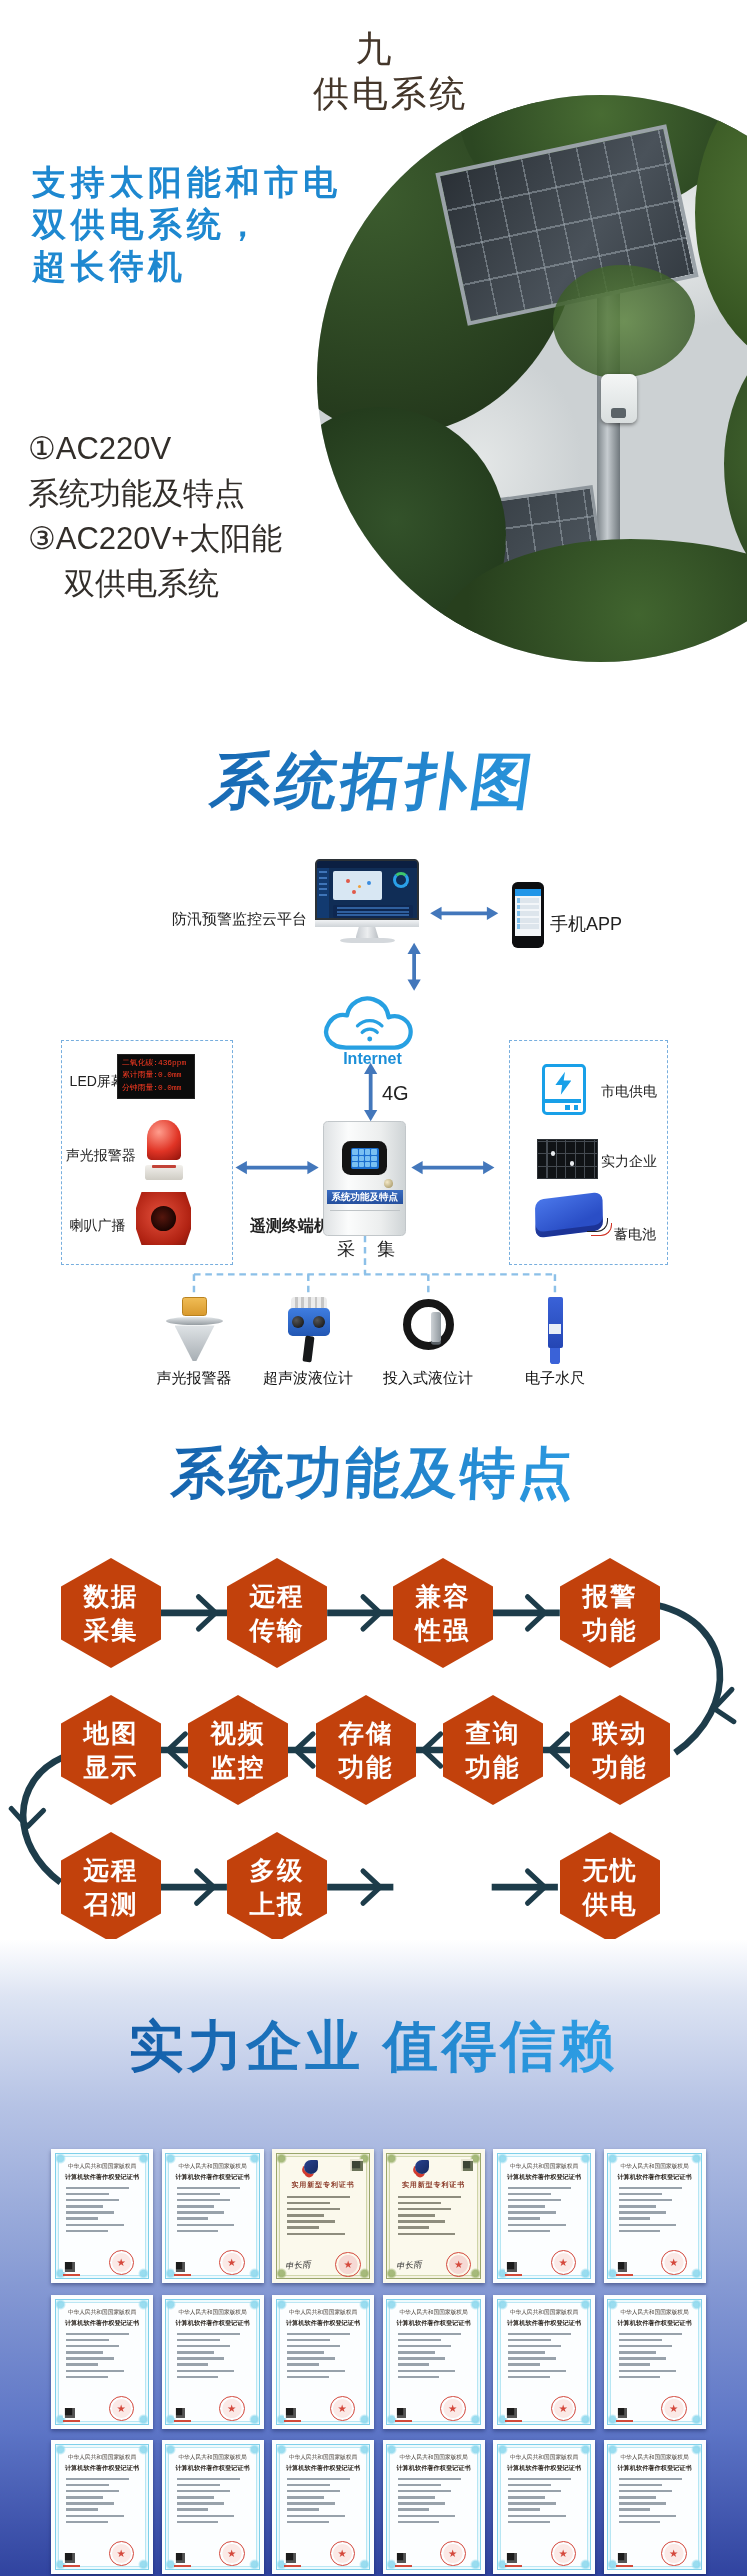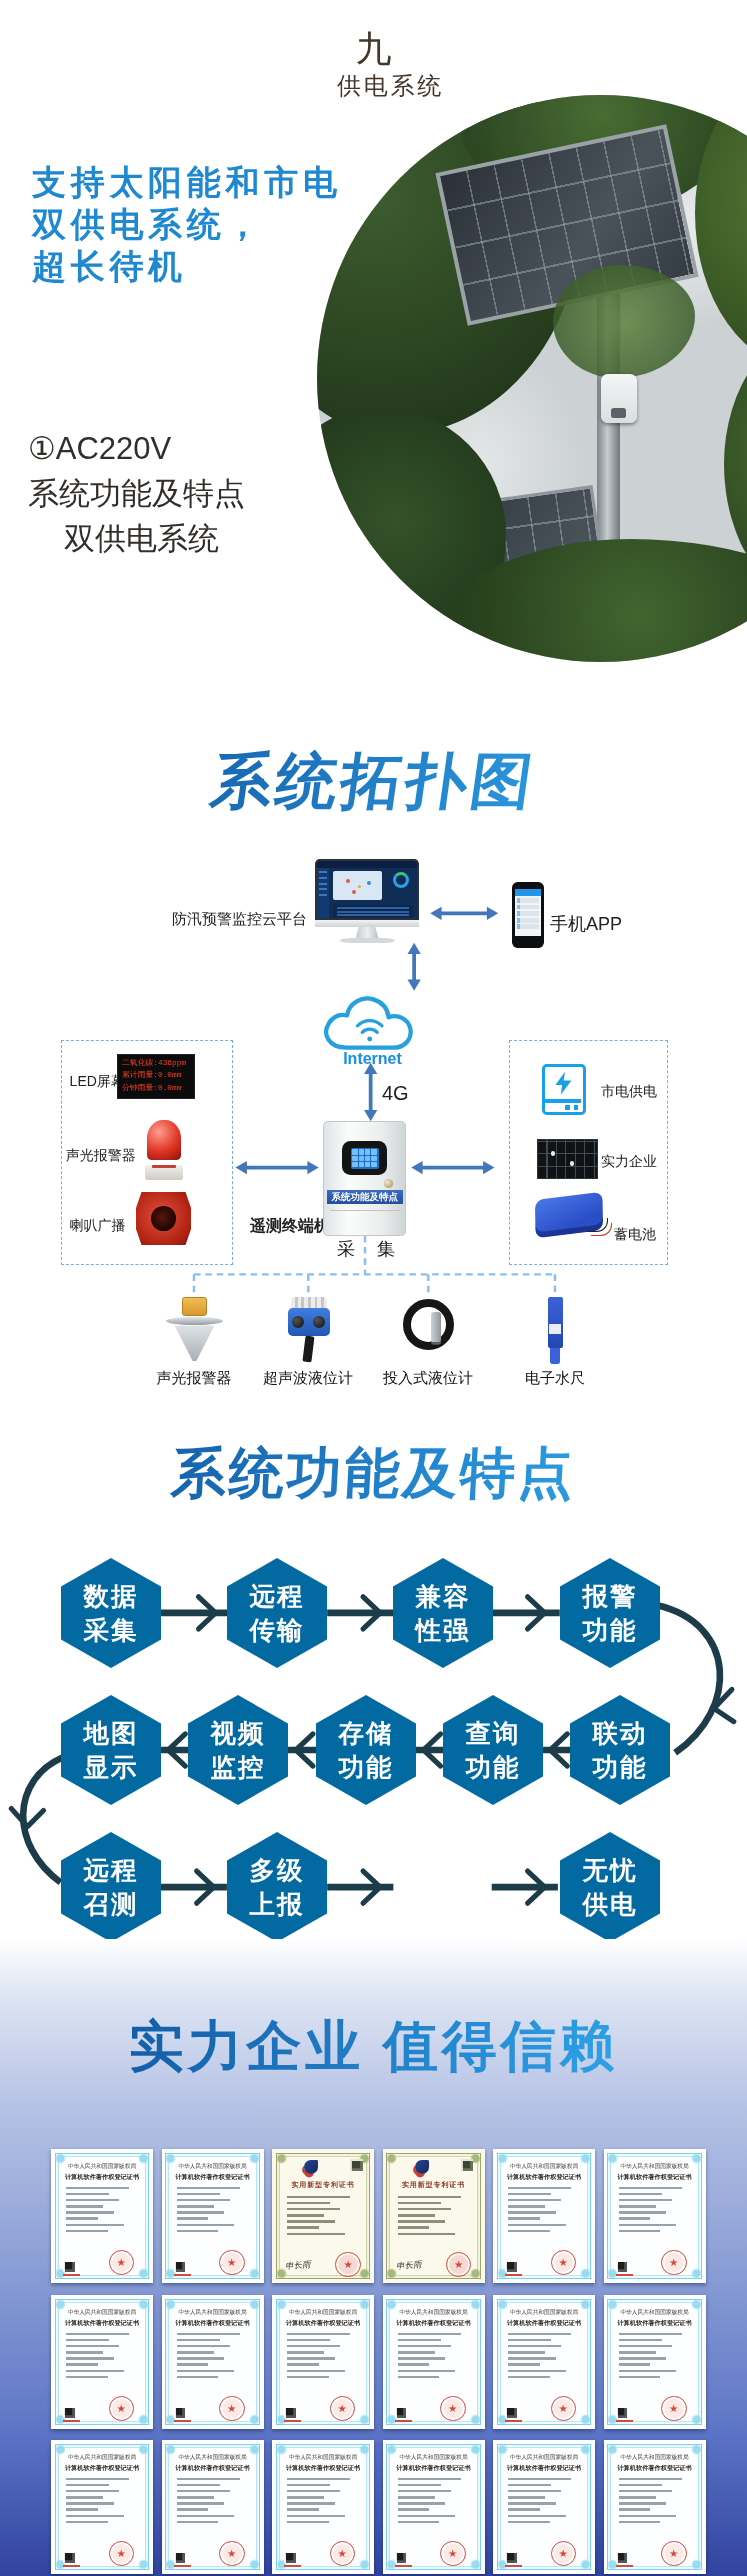--- a/index.html
+++ b/index.html
@@ -4,21 +4,21 @@
 <style>
   * { margin:0; padding:0; box-sizing:border-box; }
   html,body { background:#e9e9e9; }
   body { font-family:"Liberation Sans", sans-serif; }
   #page { position:relative; width:747px; height:2576px; margin:0 auto; background:#fff; overflow:hidden; }
 
   
   .sec1-number { position:absolute; top:24.6px; left:0; width:747px; text-align:center;
     font-size:36px; color:#44362a; font-weight:500; }
   .sec1-title  { position:absolute; top:70px; left:0; width:747px; text-align:center;
-    font-size:24px; color:#44362a; font-weight:500; letter-spacing:2.8px;padding-left:34px; }
+    font-size:36px; color:#44362a; font-weight:500; letter-spacing:2.8px;padding-left:34px; }
   .slogan { position:absolute; top:161px; left:32px; color:#1e88d0; font-weight:bold;
     font-size:34px; line-height:42px; letter-spacing:4.7px; }
   .options { position:absolute; top:426px; left:28px; color:#322e2a; font-size:31px; line-height:45px; font-weight:500; }
   .options .opt-indent { padding-left:36px; }
 
   
   .photo { position:absolute; left:317px; top:95px; width:567px; height:567px; border-radius:50%;
     overflow:hidden; background:#ccd1d3; }
   .photo .sky1 { position:absolute; left:218px; top:28px; width:265px; height:208px; background:radial-gradient(closest-side,#eceeee,#ccd1d3); }
   .photo .sky2 { position:absolute; left:57px; top:246px; width:208px; height:246px; background:radial-gradient(closest-side,#e4e7e7,#ccd1d3); }
@@ -157,21 +157,21 @@
   .s-subm { left:403px; width:57px; height:66px; }
   .s-subm .ring { position:absolute; left:0; top:1.9px; width:51px; height:51px; border:8.5px solid #161616; border-radius:50%; }
   .s-subm .probe { position:absolute; left:28px; top:15px; width:10.4px; height:30px; border-radius:2.8px;
     background:linear-gradient(90deg,#cdd2d6,#8e969c); box-shadow:0 2.8px 0 #5a6167; }
   .s-ruler { left:541px; width:28px; height:72px; }
   .s-ruler .stick { width:15px; height:51px; margin:0 auto; background:linear-gradient(180deg,#3a62d8,#2446b4); border-radius:1.9px; position:relative; }
   .s-ruler .stick i { position:absolute; left:1.9px; top:26.5px; width:11.3px; height:10.4px; background:#e8edf6; }
   .s-ruler .tail { width:9.5px; height:16px; margin:0 auto; background:#3a62d8; border-radius:0 0 2.8px 2.8px; }
 
   
-  .hex { position:absolute; width:100px; height:110px; background:#0369a1;
+  .hex { position:absolute; width:100px; height:110px; background:#c2410c;
     clip-path:polygon(50% 0,100% 26%,100% 74%,50% 100%,0 74%,0 26%);
     display:flex; align-items:center; justify-content:center; text-align:center;
     color:#fff; font-size:25.5px; font-weight:bold; line-height:34px; white-space:pre-line; letter-spacing:1.9px; }
 
   
   .sec-certs { position:absolute; left:0; top:1939px; width:747px; height:637px;
     background:linear-gradient(180deg,#ffffff 0%,#dde4f3 9%,#b6c3e5 26%,#8da0d6 50%,#5d75c6 77%,#30439f 100%); }
   .cert-row { position:absolute; left:51px; display:flex; gap:8.5px; }
   .row-0 { top:210px; } .row-1 { top:356px; } .row-2 { top:501px; }
   .cert { position:relative; width:102px; height:134px; background:#fcfeff; box-shadow:0 1.9px 3.8px rgba(5,15,60,.4); overflow:hidden; }
@@ -232,20 +232,21 @@
 
   <div class="slogan">
     <div>支持太阳能和市电</div>
     <div>双供电系统，</div>
     <div>超长待机</div>
   </div>
 
   <div class="options">
     <div>①AC220V</div>
     <div>系统功能及特点</div>
+    <div>③AC220V+太阳能</div>
     <div class="opt-indent">双供电系统</div>
   </div>
 
   <div class="big-title t-topo">系统拓扑图</div>
 
   <svg class="overlay" style="top:851px" width="747" height="567" viewBox="0 0 790 600">
     <g fill="#4377bb" stroke="#4377bb">
       <line x1="466" y1="66" x2="516" y2="66" stroke-width="4"></line>
       <polygon points="455,66 467,59 467,73" stroke="none"></polygon>
       <polygon points="527,66 515,59 515,73" stroke="none"></polygon>

